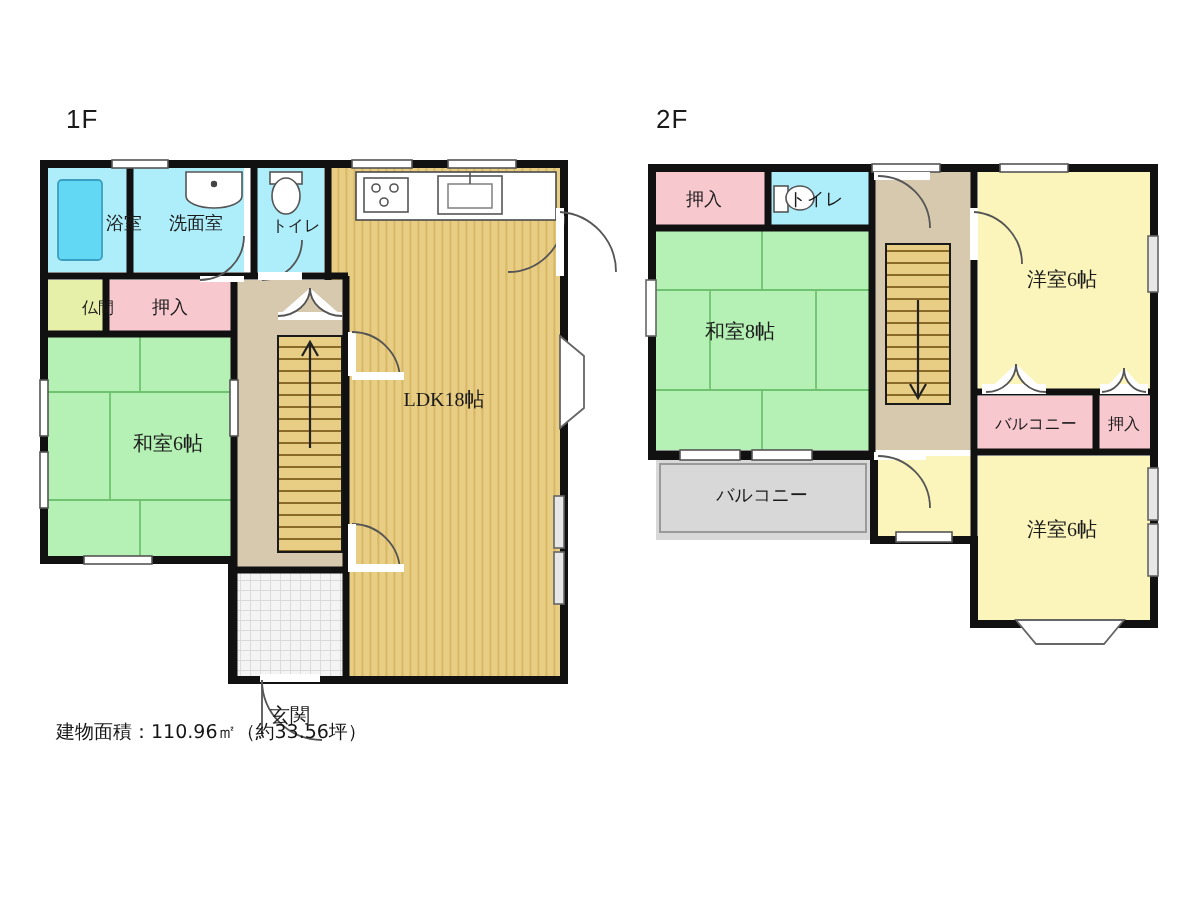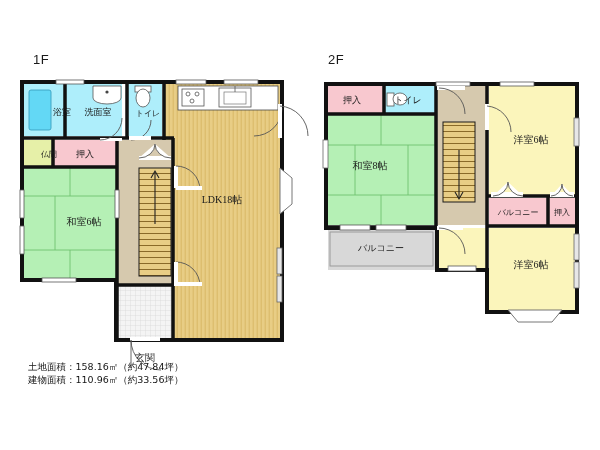--- a/index.html
+++ b/index.html
@@ -332,15 +332,14 @@
 <div class="room-label sm" style="left:352px;top:100px;">押入</div>
 <div class="room-label sm" style="left:408px;top:100px;">トイレ</div>
 <div class="room-label" style="left:370px;top:166px;">和室8帖</div>
 <div class="room-label sm" style="left:381px;top:248px;">バルコニー</div>
 <div class="room-label" style="left:531px;top:140px;">洋室6帖</div>
 <div class="room-label xs" style="left:518px;top:212px;">バルコニー</div>
 <div class="room-label xs" style="left:562px;top:212px;">押入</div>
 <div class="room-label" style="left:531px;top:265px;">洋室6帖</div>
 
 <div id="area-text">
-  <div>土地面積：158.16㎡（約47.84坪）</div>
   <div>建物面積：110.96㎡（約33.56坪）</div>
 </div>
 
 </body></html>

